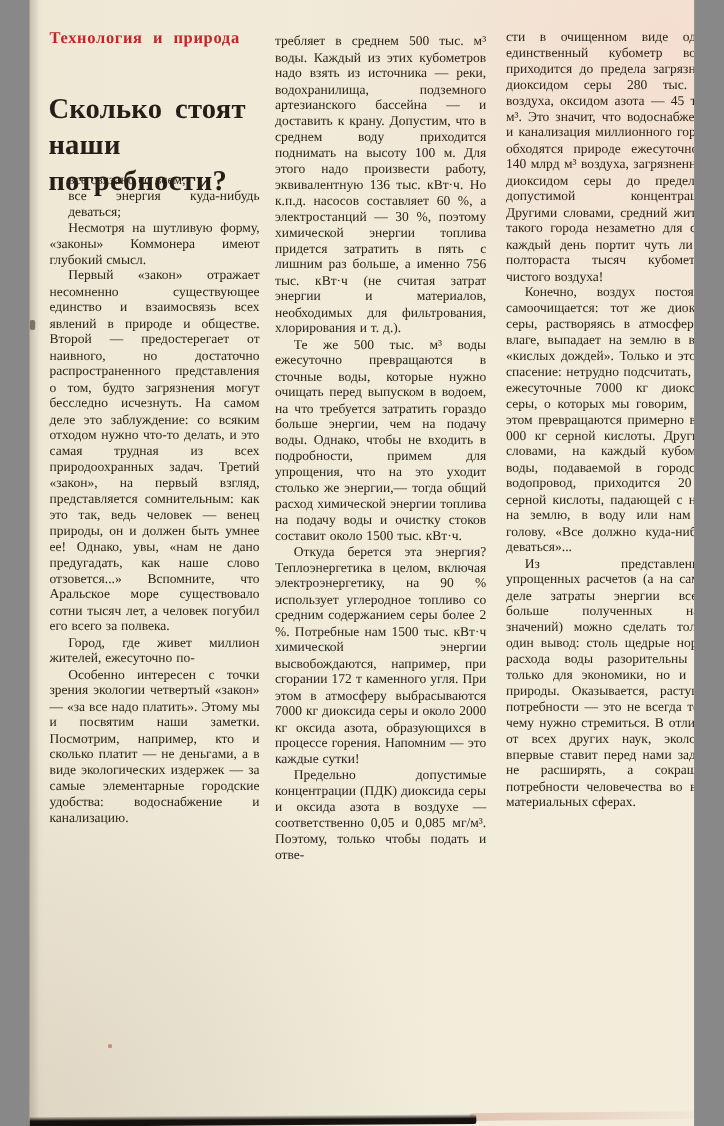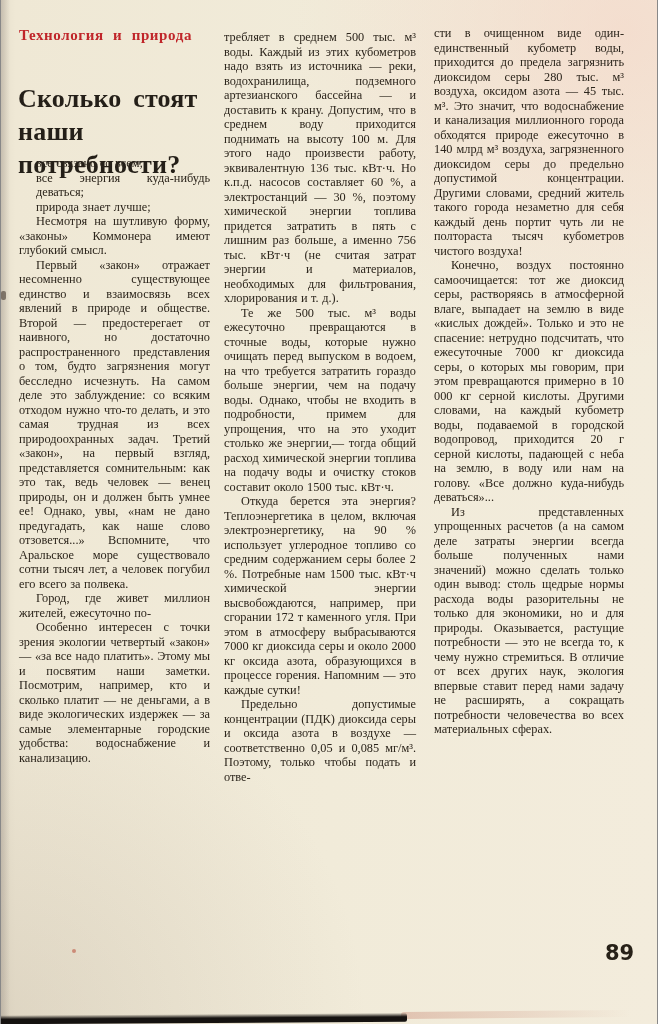--- a/index.html
+++ b/index.html
@@ -2,21 +2,21 @@
 <html lang="ru"><head>
 <meta charset="utf-8">
 <style>
   html,body{margin:0;padding:0;}
   body{
     background:#888;
     font-family:"Liberation Serif", serif;
   }
   .page{
     position:relative;
-    width:656px;height:1024px;
+    width:604px;height:1024px;
     margin:0 auto;
     overflow:hidden;
     color:#2b241b;
     background:
       radial-gradient(circle at 95% 3%, rgba(244,210,196,.55), rgba(244,210,196,0) 28%),
       radial-gradient(circle at 0% 100%, rgba(190,178,160,.35), rgba(190,178,160,0) 30%),
       linear-gradient(to right, #e6dfcc 0px, #efe8d5 14px, #f1ebd9 50%, #f3ecdc 100%);
   }
   .edge-left{
     position:absolute;left:0;top:0;width:9px;height:100%;
@@ -91,21 +91,20 @@
 
   <div class="kicker">Технология и природа</div>
 
   <h1 class="title"><span>Сколько стоят</span><br>
     <span>наши потребности?</span>
   </h1>
 
   <div class="col col1">
     <p class="law">все связано со всем;</p>
     <p class="law">все энергия куда-нибудь деваться;</p>
-    <p class="law">природа знает лучше;</p>
     <p class="para">Несмотря на шутливую форму, «законы» Коммонера имеют глубокий смысл.</p>
     <p class="para">Первый «закон» отражает несомненно существующее единство и взаимосвязь всех явлений в природе и обществе. Второй — предостерегает от наивного, но достаточно распространенного представления о том, будто загрязнения могут бесследно исчезнуть. На самом деле это заблуждение: со всяким отходом нужно что-то делать, и это самая трудная из всех природоохранных задач. Третий «закон», на первый взгляд, представляется сомнительным: как это так, ведь человек — венец природы, он и должен быть умнее ее! Однако, увы, «нам не дано предугадать, как наше слово отзовется...» Вспомните, что Аральское море существовало сотни тысяч лет, а человек погубил его всего за полвека.</p>
     <p class="para">Город, где живет миллион жителей, ежесуточно по-</p>
     <p class="para">Особенно интересен с точки зрения экологии четвертый «закон» — «за все надо платить». Этому мы и посвятим наши заметки. Посмотрим, например, кто и сколько платит — не деньгами, а в виде экологических издержек — за самые элементарные городские удобства: водоснабжение и канализацию.</p>
   </div>
 
   <div class="col col2">
     <p class="para cont">требляет в среднем 500 тыс. м³ воды. Каждый из этих кубометров надо взять из источника — реки, водохранилища, подземного артезианского бассейна — и доставить к крану. Допустим, что в среднем воду приходится поднимать на высоту 100 м. Для этого надо произвести работу, эквивалентную 136 тыс. кВт·ч. Но к.п.д. насосов составляет 60 %, а электростанций — 30 %, поэтому химической энергии топлива придется затратить в пять с лишним раз больше, а именно 756 тыс. кВт·ч (не считая затрат энергии и материалов, необходимых для фильтрования, хлорирования и т. д.).</p>
     <p class="para">Те же 500 тыс. м³ воды ежесуточно превращаются в сточные воды, которые нужно очищать перед выпуском в водоем, на что требуется затратить гораздо больше энергии, чем на подачу воды. Однако, чтобы не входить в подробности, примем для упрощения, что на это уходит столько же энергии,— тогда общий расход химической энергии топлива на подачу воды и очистку стоков составит около 1500 тыс. кВт·ч.</p>
     <p class="para">Откуда берется эта энергия? Теплоэнергетика в целом, включая электроэнергетику, на 90 % использует углеродное топливо со средним содержанием серы более 2 %. Потребные нам 1500 тыс. кВт·ч химической энергии высвобождаются, например, при сгорании 172 т каменного угля. При этом в атмосферу выбрасываются 7000 кг диоксида серы и около 2000 кг оксида азота, образующихся в процессе горения. Напомним — это каждые сутки!</p>

